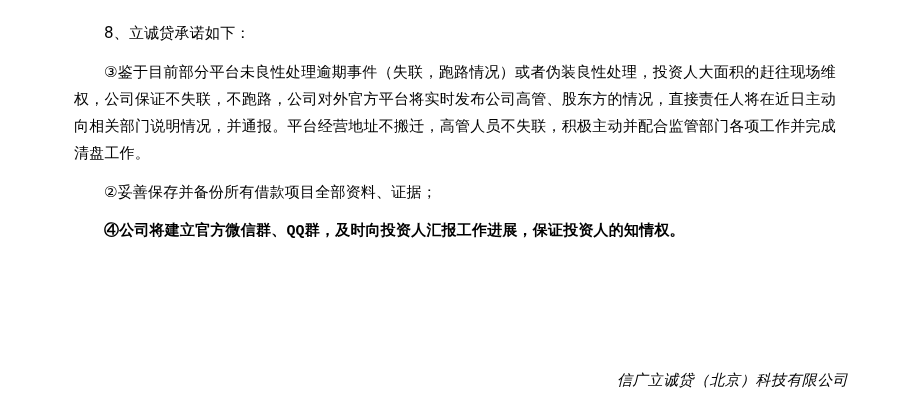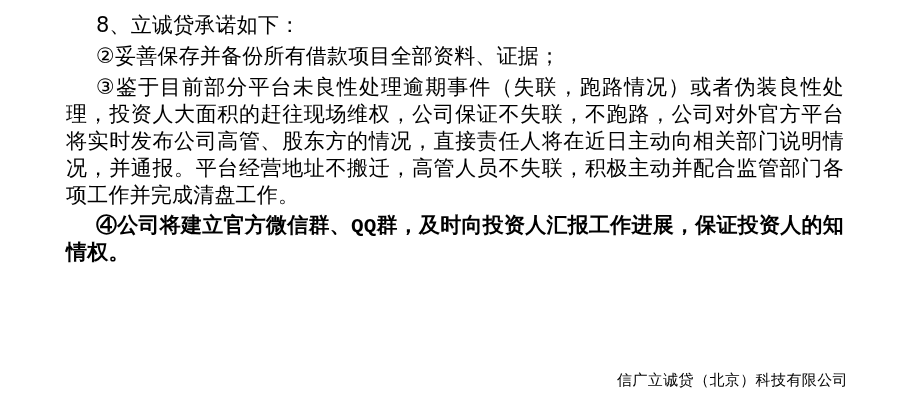--- a/index.html
+++ b/index.html
@@ -15,60 +15,61 @@
     overflow: hidden;
   }
   .page {
     position: relative;
     width: 903px;
     height: 413px;
     box-sizing: border-box;
     padding: 8px 55px 0 62px;
   }
   .para {
-    font-size: 21px;
+    font-size: 15px;
     line-height: 27px;
     text-align: justify;
     text-justify: inter-ideograph;
-    margin: 4px;
+    margin: 12px;
     letter-spacing: 0.2px;
   }
   .indent {
     text-indent: 30px;
   }
   .bold {
     font-weight: bold;
     font-family: Liberation Mono, monospace;
   }
   .block-9 {
     margin-top: 0px;
   }
   .footer {
     position: absolute;
     right: 55px;
     bottom: 18px;
     text-align: center;
+    font-style: italic;
   }
   .footer-line {
     font-size: 15px;
     line-height: 30px;
     letter-spacing: 0.4px;
   }
   .spacer {
     height: 4px;
   }
 </style>
 </head>
 <body>
 
 <div class="page">
 
   <p class="para indent">8、立诚贷承诺如下：</p>
+  <p class="para indent">③鉴于目前部分平台未良性处理逾期事件（失联，跑路情况）或者伪装良性处理，投资人大面积的赶往现场维权，公司保证不失联，不跑路，公司对外官方平台将实时发布公司高管、股东方的情况，直接责任人将在近日主动向相关部门说明情况，并通报。平台经营地址不搬迁，高管人员不失联，积极主动并配合监管部门各项工作并完成清盘工作。</p>
   <p class="para indent">②妥善保存并备份所有借款项目全部资料、证据；</p>
-  <p class="para indent">③鉴于目前部分平台未良性处理逾期事件（失联，跑路情况）或者伪装良性处理，投资人大面积的赶往现场维权，公司保证不失联，不跑路，公司对外官方平台将实时发布公司高管、股东方的情况，直接责任人将在近日主动向相关部门说明情况，并通报。平台经营地址不搬迁，高管人员不失联，积极主动并配合监管部门各项工作并完成清盘工作。</p>
   <p class="para indent bold">④公司将建立官方微信群、QQ群，及时向投资人汇报工作进展，保证投资人的知情权。</p>
   <div class="spacer"></div>
 
   <div class="footer">
     <div class="footer-line">信广立诚贷（北京）科技有限公司</div>
   </div>
 
 </div>
 
 </body></html>

